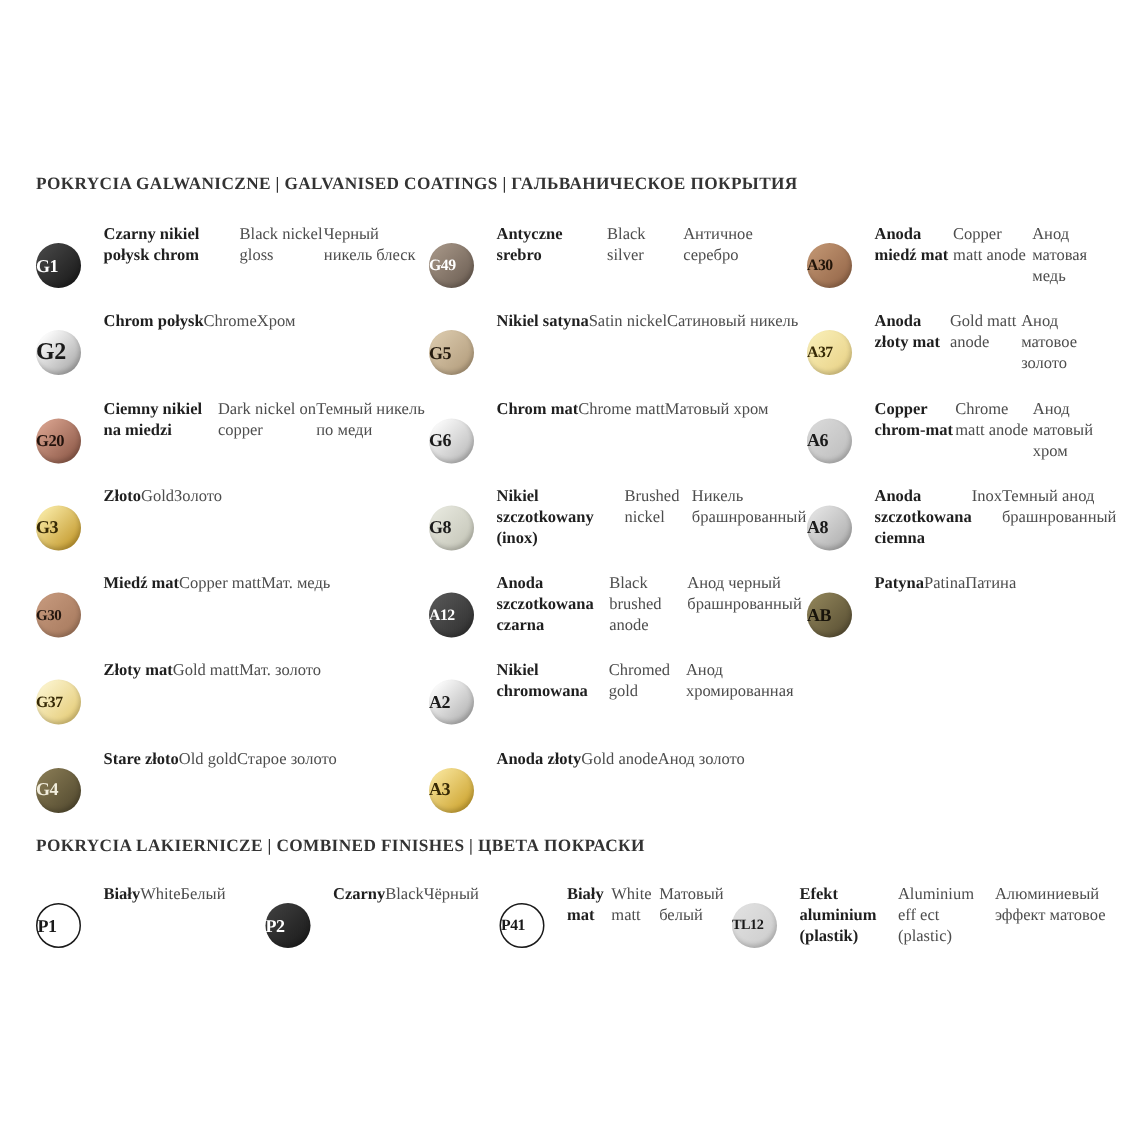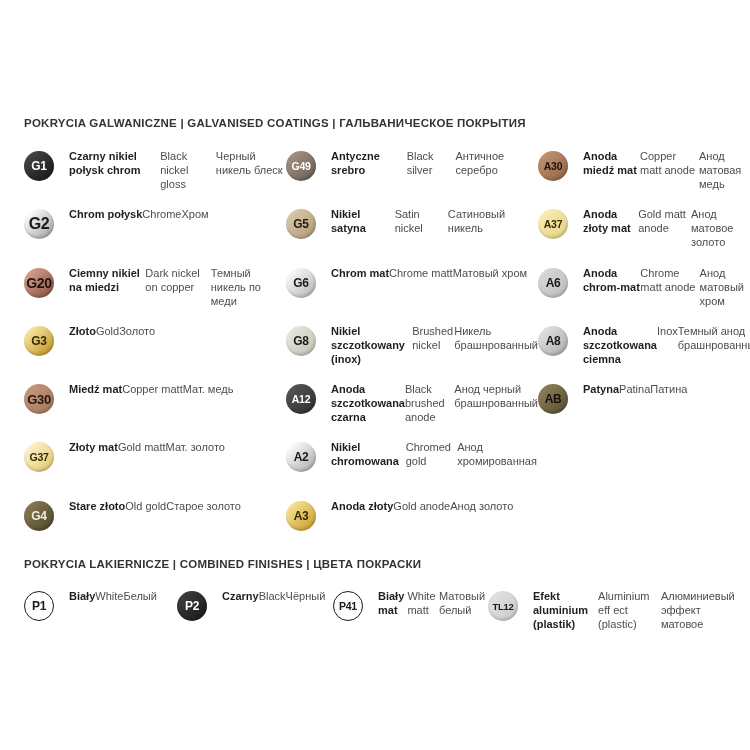--- a/index.html
+++ b/index.html
@@ -7,21 +7,21 @@
     padding: 0;
     background: #ffffff;
   }
   .page {
     position: relative;
     width: 750px;
     height: 750px;
     background: #ffffff;
     box-sizing: border-box;
     padding: 116px 8px 0 24px;
-    font-family: Liberation Sans, sans-serif;
+    font-family: Liberation Serif, serif;
     overflow: hidden;
   }
   .section-title {
     margin: 0;
     font-size: 11.5px;
     line-height: 15px;
     font-weight: 700;
     color: #333333;
     letter-spacing: 0.25px;
   }
@@ -42,25 +42,25 @@
   }
   .item {
     display: flex;
     align-items: flex-start;
     gap: 15px;
   }
   .swatch {
     flex-shrink: 0;
     width: 30px;
     height: 30px;
-    margin-top: 2px;
+    margin-top: 13px;
     border-radius: 50%;
     display: flex;
     align-items: center;
-    justify-content: center;
+    justify-content: flex-start;
     font-weight: 700;
     box-sizing: border-box;
     box-shadow: inset -1px -2px 3px rgba(0,0,0,0.18);
   }
   .swatch.outlined {
     box-shadow: none;
   }
   .code {
     letter-spacing: -0.3px;
   }
@@ -101,41 +101,41 @@
       <span class="code" style="font-size: 16px;">G2</span>
     </span>
     <span class="labels">
       <span class="pl">Chrom połysk</span>
       <span class="en">Chrome</span>
       <span class="ru">Хром</span>
     </span>
   </div>
       <div class="item">
     <span class="swatch" style="background: linear-gradient(135deg, rgb(214, 160, 140) 12%, rgb(142, 90, 73) 88%); color: rgb(33, 18, 12);">
-      <span class="code" style="font-size: 14px;">G20</span>
+      <span class="code" style="font-size: 11px;">G20</span>
     </span>
     <span class="labels">
       <span class="pl">Ciemny nikiel na miedzi</span>
       <span class="en">Dark nickel on copper</span>
       <span class="ru">Темный никель по меди</span>
     </span>
   </div>
       <div class="item">
     <span class="swatch" style="background: linear-gradient(135deg, rgb(248, 233, 164) 12%, rgb(196, 154, 46) 88%); color: rgb(54, 41, 5);">
       <span class="code" style="font-size: 12px;">G3</span>
     </span>
     <span class="labels">
       <span class="pl">Złoto</span>
       <span class="en">Gold</span>
       <span class="ru">Золото</span>
     </span>
   </div>
       <div class="item">
     <span class="swatch" style="background: linear-gradient(135deg, rgb(196, 151, 123) 12%, rgb(168, 123, 95) 88%); color: rgb(36, 23, 16);">
-      <span class="code" style="font-size: 13px;">G30</span>
+      <span class="code" style="font-size: 10px;">G30</span>
     </span>
     <span class="labels">
       <span class="pl">Miedź mat</span>
       <span class="en">Copper matt</span>
       <span class="ru">Мат. медь</span>
     </span>
   </div>
       <div class="item">
     <span class="swatch" style="background: linear-gradient(135deg, rgb(251, 243, 205) 12%, rgb(229, 204, 120) 88%); color: rgb(54, 41, 5);">
       <span class="code" style="font-size: 10.5px;">G37</span>
@@ -244,21 +244,21 @@
       <span class="pl">Anoda złoty mat</span>
       <span class="en">Gold matt anode</span>
       <span class="ru">Анод матовое золото</span>
     </span>
   </div>
       <div class="item">
     <span class="swatch" style="background: linear-gradient(135deg, rgb(216, 216, 216) 12%, rgb(191, 191, 191) 88%); color: rgb(26, 26, 26);">
       <span class="code" style="font-size: 12px;">A6</span>
     </span>
     <span class="labels">
-      <span class="pl">Anoda chrom-mat</span>
+      <span class="pl">Copper chrom-mat</span>
       <span class="en">Chrome matt anode</span>
       <span class="ru">Анод матовый хром</span>
     </span>
   </div>
       <div class="item">
     <span class="swatch" style="background: linear-gradient(135deg, rgb(226, 226, 226) 12%, rgb(176, 176, 176) 88%); color: rgb(26, 26, 26);">
       <span class="code" style="font-size: 12px;">A8</span>
     </span>
     <span class="labels">
       <span class="pl">Anoda szczotkowana ciemna</span>

